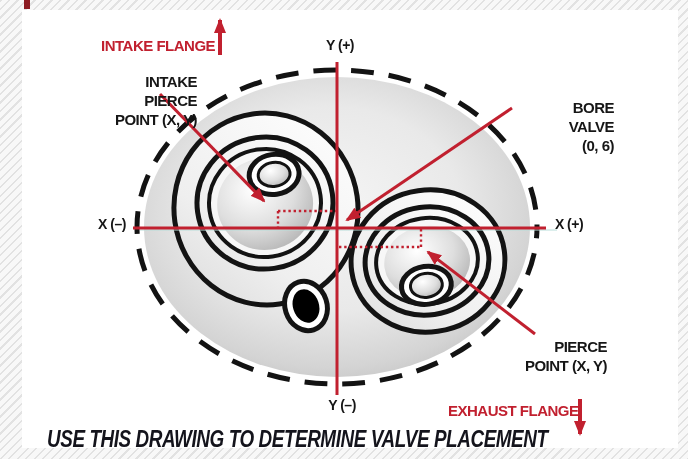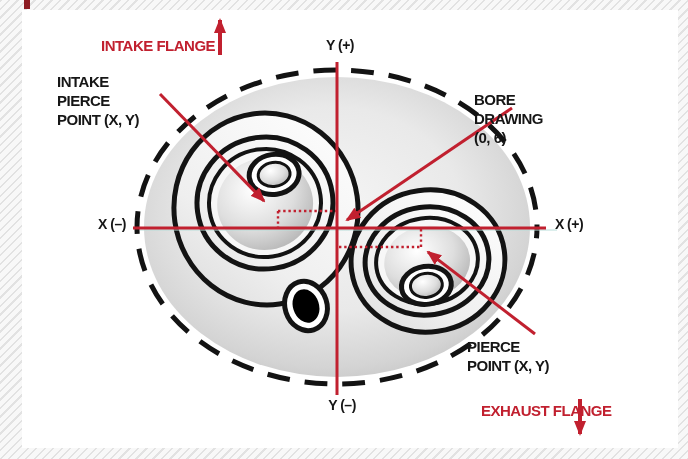--- a/index.html
+++ b/index.html
@@ -7,21 +7,21 @@
     width:688px;height:459px;overflow:hidden;position:relative;
     background:repeating-linear-gradient(135deg,#e2e2e2 0 1.6px,#f8f8f8 1.6px 6px);
     font-family:"Liberation Sans", sans-serif;
   }
   .stage{position:absolute;left:0;top:0;width:688px;height:459px;}
   .content{position:absolute;left:22px;top:10px;width:656px;height:438px;background:#ffffff;}
   .corner-notch{position:absolute;left:24px;top:0;width:6px;height:9px;background:#8d1b22;}
   svg.diagram{position:absolute;left:0;top:0;width:688px;height:459px;z-index:1;}
   .lbl{position:absolute;z-index:2;color:#161616;font-weight:bold;letter-spacing:-0.5px;white-space:nowrap;}
   .lbl.red{color:#c1202f;}
-  .ann{font-size:15px;line-height:19px;text-align:left;width:140px;}
+  .ann{font-size:15px;line-height:19px;text-align:right;width:140px;}
   .axis{font-size:14px;width:80px;text-align:center;}
   .flange{font-size:15px;}
   .caption{position:absolute;left:47px;top:426px;z-index:2;color:#14141c;font-size:23px;
     font-weight:bold;font-style:italic;letter-spacing:-0.5px;white-space:nowrap;}
   .caption .inner{display:inline-block;transform:scaleX(.82);transform-origin:0 50%;}
 </style>
 </head>
 <body>
 
 <div class="stage">
@@ -109,32 +109,35 @@
   <div class="lbl red flange" style="left:101px;top:37px;">INTAKE FLANGE</div>
 
   <div class="lbl ann" style="left:57px;top:72px;">
     <div>INTAKE</div>
     <div>PIERCE</div>
     <div>POINT (X, Y)</div>
   </div>
 
   <div class="lbl axis" style="left:300px;top:37px;">Y (+)</div>
 
-  <div class="lbl ann" style="left:474px;top:90px;">
+  <div class="lbl ann" style="left:474px;top:98px;">
     <div>BORE</div>
-    <div>DRAWING</div>
+    <div>VALVE</div>
     <div>(0, 6)</div>
   </div>
 
   <div class="lbl axis" style="left:72px;top:216px;">X (–)</div>
 
   <div class="lbl axis" style="left:529px;top:216px;">X (+)</div>
 
   <div class="lbl axis" style="left:302px;top:397px;">Y (–)</div>
 
   <div class="lbl ann" style="left:467px;top:337px;">
     <div>PIERCE</div>
     <div>POINT (X, Y)</div>
   </div>
 
-  <div class="lbl red flange" style="left:448px;top:402px;margin-left:33px;">EXHAUST FLANGE</div>
+  <div class="lbl red flange" style="left:448px;top:402px;">EXHAUST FLANGE</div>
 
+  <div class="caption">
+    <span class="inner">USE THIS DRAWING TO DETERMINE VALVE PLACEMENT</span>
+  </div>
 </div>
 
 </body></html>

